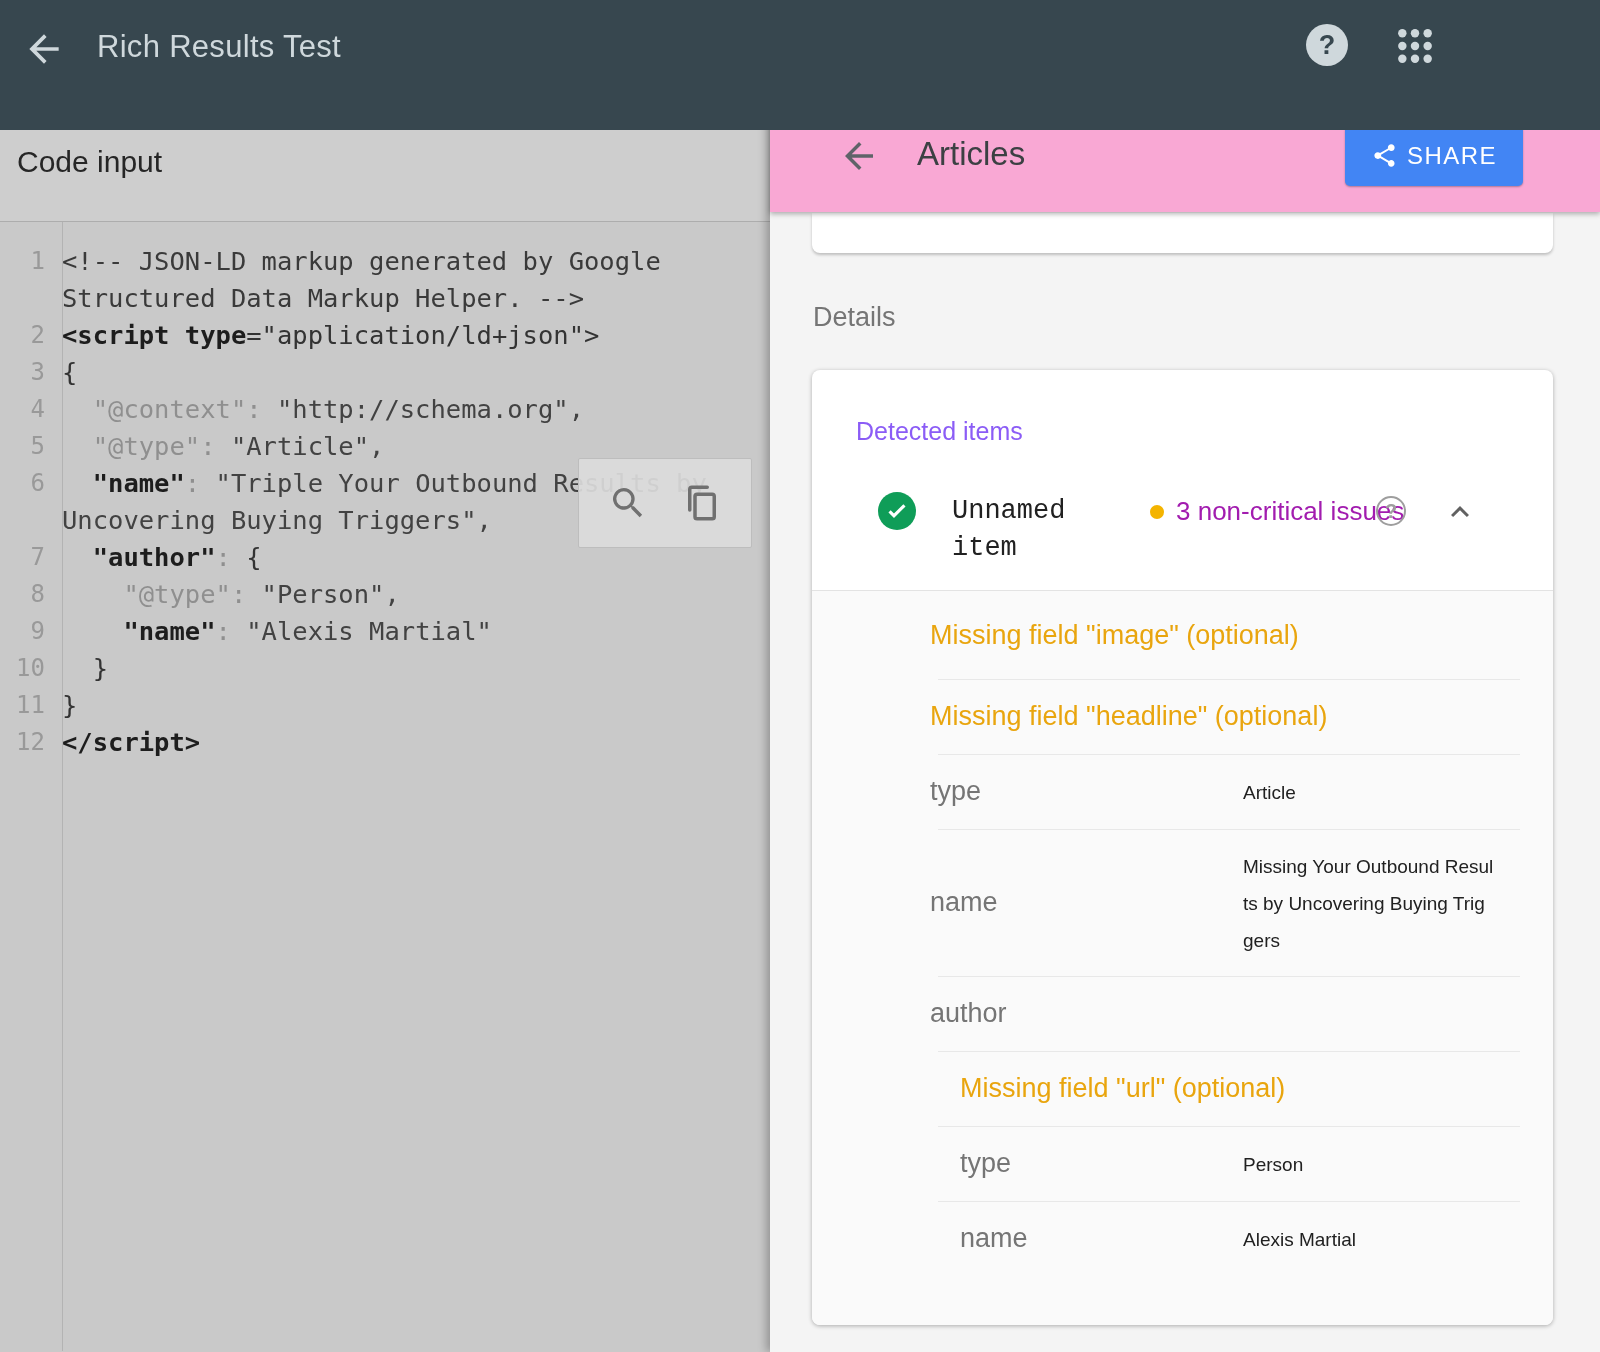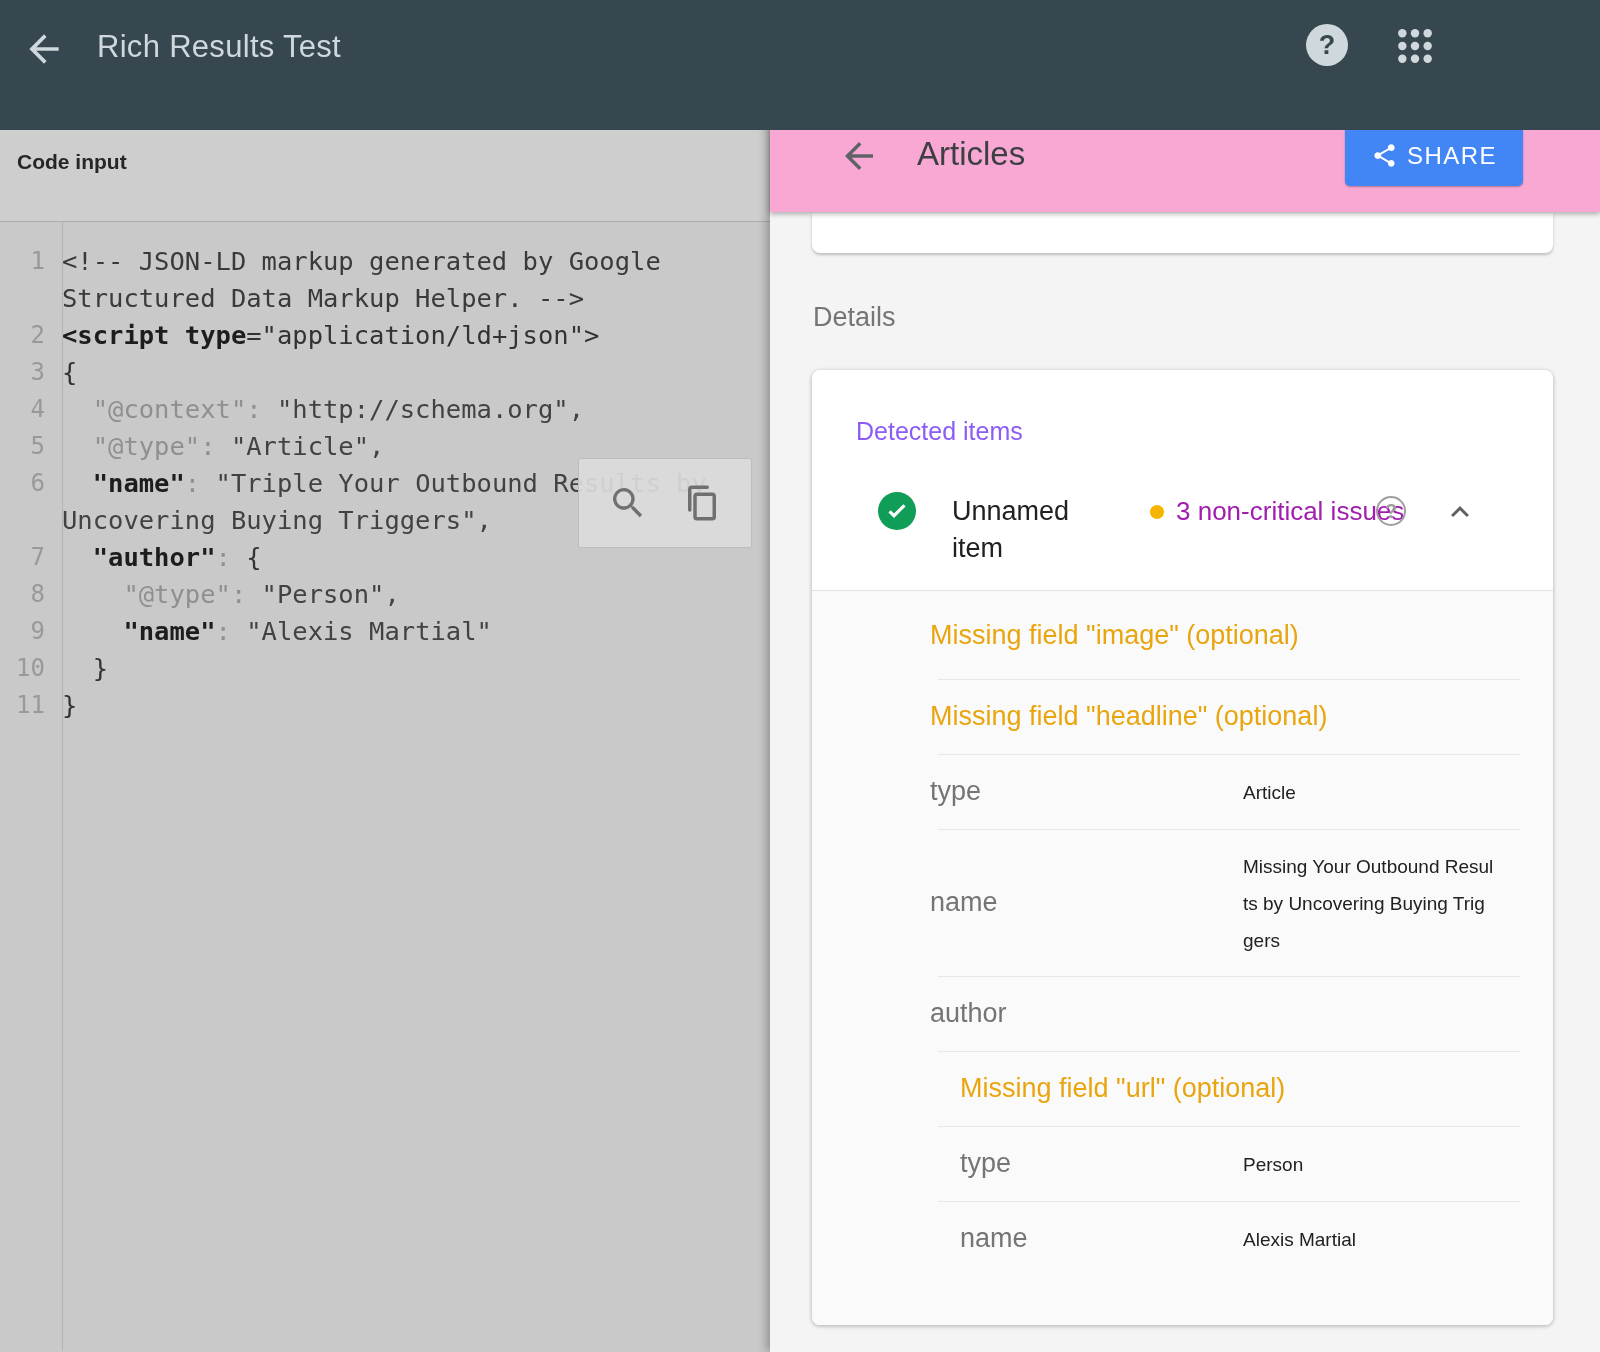--- a/index.html
+++ b/index.html
@@ -16,21 +16,21 @@
   .tb-help { position:absolute; left:1306px; top:24px; width:42px; height:42px;
              border-radius:50%; background:#cfd8dc; color:#37474f; font-size:27px;
              font-weight:700; display:flex; align-items:center; justify-content:center; cursor:pointer; }
   .tb-grid { position:absolute; left:1396px; top:27px; width:38px; height:38px; cursor:pointer; }
 
   
   .left-panel { position:absolute; left:0; top:102px; width:770px; height:1250px;
                 background:#c9c9c9; overflow:hidden; z-index:1; }
   .code-header { height:120px; background:#cecece; border-bottom:1px solid #adadad;
                  display:flex; align-items:center; padding-left:17px; }
-  .code-header-title { font-size:21px; font-weight:700; color:#262626; }
+  .code-header-title { font-size:30px; font-weight:400; color:#262626; }
   .code-area { position:relative; height:1129px; background:#c9c9c9; padding-top:21px; overflow:hidden; }
   .code-area::before { content:''; position:absolute; left:62px; top:0; bottom:0;
                        border-left:1px solid #b3b3b3; }
   .code-row { display:flex; line-height:37px; }
   .gutter { flex:0 0 54px; text-align:right; padding-right:9px;
             font-family:"DejaVu Sans Mono", monospace; font-size:24px; color:#999; }
   .code-text { white-space:pre; padding-left:8px;
                font-family:"DejaVu Sans Mono", monospace; font-size:25.5px; color:#3a3a3a; }
   .seg-plain   { color:#333; }
   .seg-comment { color:#3a3a3a; }
@@ -63,21 +63,21 @@
                   background:#fff; border-radius:0 0 8px 8px;
                   box-shadow:0 2px 3px rgba(0,0,0,.22); z-index:2; }
 
   .details-label { position:absolute; left:43px; top:200px; font-size:27px; color:#757575; }
 
   .detected-card { position:absolute; left:42px; top:268px; width:741px; height:955px;
                    background:#fff; border-radius:8px; box-shadow:0 1px 4px rgba(0,0,0,.3); }
   .card-heading { position:absolute; left:44px; top:47px; font-size:25px; color:#8b5cf6; }
   .check-icon { position:absolute; left:66px; top:122px; width:38px; height:38px; }
   .item-name { position:absolute; left:140px; top:123px; width:130px;
-               font-size:27px; line-height:37px; color:#212121; }
+               font-size:27px; line-height:37px; color:#212121;font-family:Liberation Mono, monospace; }
   .issues-row { position:absolute; left:338px; top:123px; height:37px;
                 display:flex; align-items:center; gap:12px; }
   .warn-dot { width:14px; height:14px; border-radius:50%; background:#f4b400; }
   .issues-text { font-size:26px; color:#a21caf; }
   .q-circle { position:absolute; left:564px; top:126px; width:30px; height:30px;
               border:2px solid #9e9e9e; border-radius:50%; color:#9e9e9e;
               font-size:20px; font-weight:700; display:flex; align-items:center;
               justify-content:center; cursor:pointer; }
   .chevron-btn { position:absolute; left:630px; top:124px; width:36px; height:36px; cursor:pointer; }
 
@@ -177,20 +177,24 @@
             <span class="code-text"><span class="seg-boldkey">    "name"</span><span class="seg-key">: </span><span class="seg-value">"Alexis Martial"</span></span>
           </div>
           <div class="code-row">
             <span class="gutter">10</span>
             <span class="code-text"><span class="seg-plain">  }</span></span>
           </div>
           <div class="code-row">
             <span class="gutter">11</span>
             <span class="code-text"><span class="seg-plain">}</span></span>
           </div>
+          <div class="code-row">
+            <span class="gutter">12</span>
+            <span class="code-text"><span class="seg-bold">&lt;/script&gt;</span></span>
+          </div>
         </div>
       <div class="code-toolbar">
         <span class="icon-btn">
           <svg viewBox="0 0 24 24" width="40" height="40">
               <path fill="#707070" d="M15.5 14h-.79l-.28-.27a6.5 6.5 0 1 0-.7.7l.27.28v.79l5 4.99L20.49 19l-4.99-5zm-6 0A4.5 4.5 0 1 1 14 9.5 4.5 4.5 0 0 1 9.5 14z"></path>
             </svg>
         </span>
         <span class="icon-btn">
           <svg viewBox="0 0 24 24" width="42" height="42" fill="none" stroke="#707070" stroke-width="2" stroke-linecap="round" stroke-linejoin="round">
             <rect x="8" y="7" width="11" height="14" rx="1.2"></rect>

